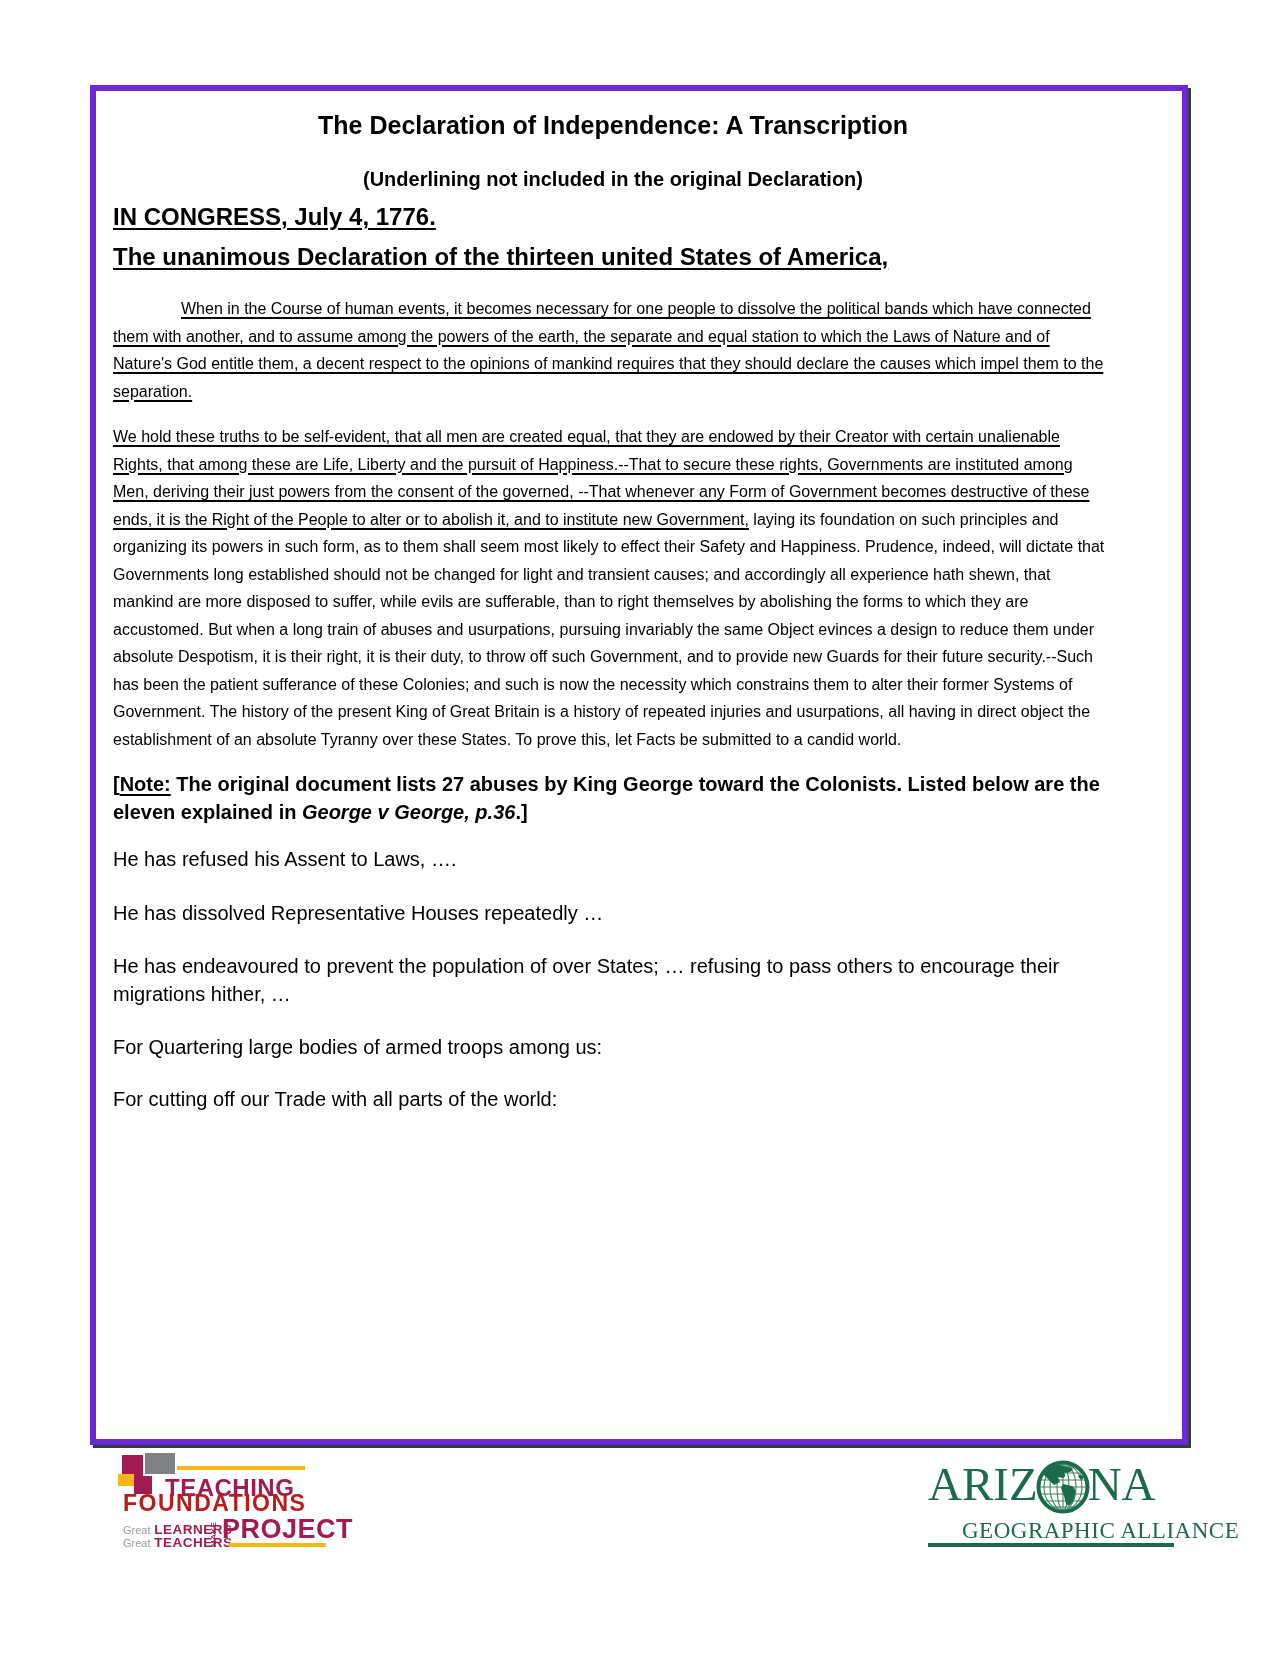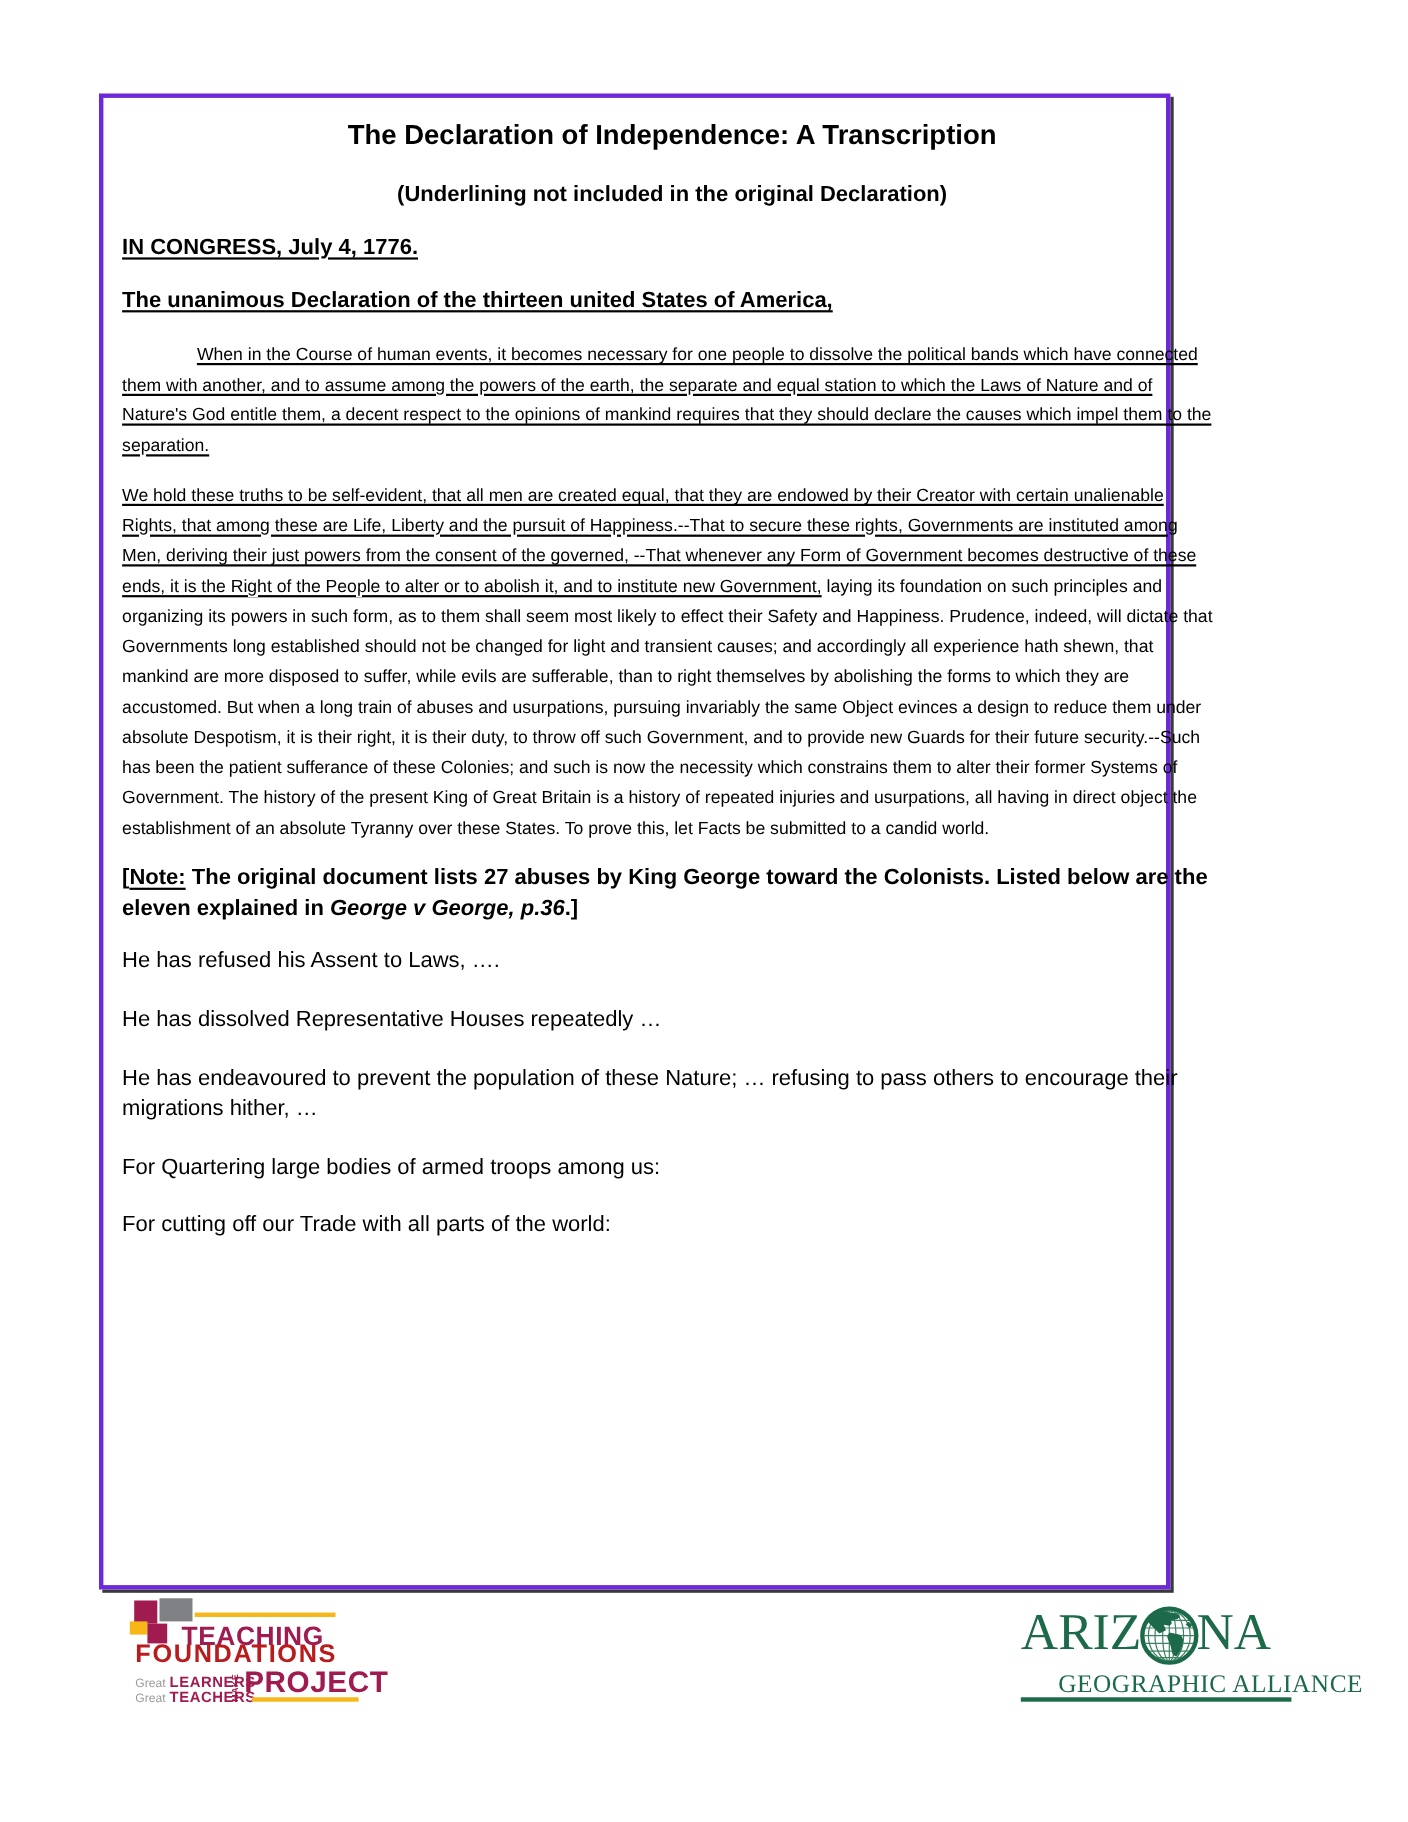--- a/index.html
+++ b/index.html
@@ -10,22 +10,22 @@
     font-family: "Liberation Sans", sans-serif;
     color: #000;
     position: relative;
     overflow: hidden;
   }
 
   
   .doc-box {
     position: absolute;
     left: 90px; top: 85px;
-    width: 974px; height: 1360px;
-    border: 4px solid #6d28d9;
+    width: 1098px; height: 1360px;
+    border: 6px solid #6d28d9;
     box-shadow: 3px 3px 0 #3a3a3a;
     background: #fff;
   }
   .doc-content {
     padding: 20px 0 0 17px;
     width: 1017px; 
   }
   .doc-title {
     width: 1000px;
     margin: 0;
@@ -35,22 +35,22 @@
   }
   .doc-subtitle {
     width: 1000px;
     margin: 28px 0 0;
     font-size: 20px;
     font-weight: bold;
     text-align: center;
   }
   .heading {
     width: 1000px;
-    margin: 25px 0 0;
-    font-size: 20px;
+    margin: 12px 0 0;
+    font-size: 24px;
     font-weight: bold;
   }
   .u {
     text-decoration: underline;
     text-decoration-thickness: 2px;
     text-underline-offset: 3px;
   }
   .body-para {
     width: 995px;
     margin: 18px 0;
@@ -139,21 +139,21 @@
       <p class="heading u">The unanimous Declaration of the thirteen united States of America,</p>
 
       <p class="body-para preamble u">When in the Course of human events, it becomes necessary for one people to dissolve the political bands which have connected them with another, and to assume among the powers of the earth, the separate and equal station to which the Laws of Nature and of Nature's God entitle them, a decent respect to the opinions of mankind requires that they should declare the causes which impel them to the separation.</p>
 
       <p class="body-para"><span class="u">We hold these truths to be self-evident, that all men are created equal, that they are endowed by their Creator with certain unalienable Rights, that among these are Life, Liberty and the pursuit of Happiness.--That to secure these rights, Governments are instituted among Men, deriving their just powers from the consent of the governed, --That whenever any Form of Government becomes destructive of these ends, it is the Right of the People to alter or to abolish it, and to institute new Government,</span><span> laying its foundation on such principles and organizing its powers in such form, as to them shall seem most likely to effect their Safety and Happiness. Prudence, indeed, will dictate that Governments long established should not be changed for light and transient causes; and accordingly all experience hath shewn, that mankind are more disposed to suffer, while evils are sufferable, than to right themselves by abolishing the forms to which they are accustomed. But when a long train of abuses and usurpations, pursuing invariably the same Object evinces a design to reduce them under absolute Despotism, it is their right, it is their duty, to throw off such Government, and to provide new Guards for their future security.--Such has been the patient sufferance of these Colonies; and such is now the necessity which constrains them to alter their former Systems of Government. The history of the present King of Great Britain is a history of repeated injuries and usurpations, all having in direct object the establishment of an absolute Tyranny over these States. To prove this, let Facts be submitted to a candid world.</span></p>
 
       <p class="note-para"><span>[</span><span class="u">Note:</span><span> The original document lists 27 abuses by King George toward the Colonists. Listed below are the eleven explained in </span><i>George v George, p.36</i><span>.]</span></p>
 
       <p class="abuse gap-below">He has refused his Assent to Laws, ….</p>
       <p class="abuse gap-below">He has dissolved Representative Houses repeatedly …</p>
-      <p class="abuse gap-below">He has endeavoured to prevent the population of these Nature; … refusing to pass others to encourage their migrations hither, …</p>
+      <p class="abuse gap-below">He has endeavoured to prevent the population of over States; … refusing to pass others to encourage their migrations hither, …</p>
       <p class="abuse no-gap">For Quartering large bodies of armed troops among us:</p>
       <p class="abuse gap-above">For cutting off our Trade with all parts of the world:</p>
 
     </div>
   </div>
 
   <div class="tf-logo">
     <span class="sq sq-maroon1"></span>
     <span class="sq sq-gray"></span>
     <span class="sq sq-yellow"></span>

